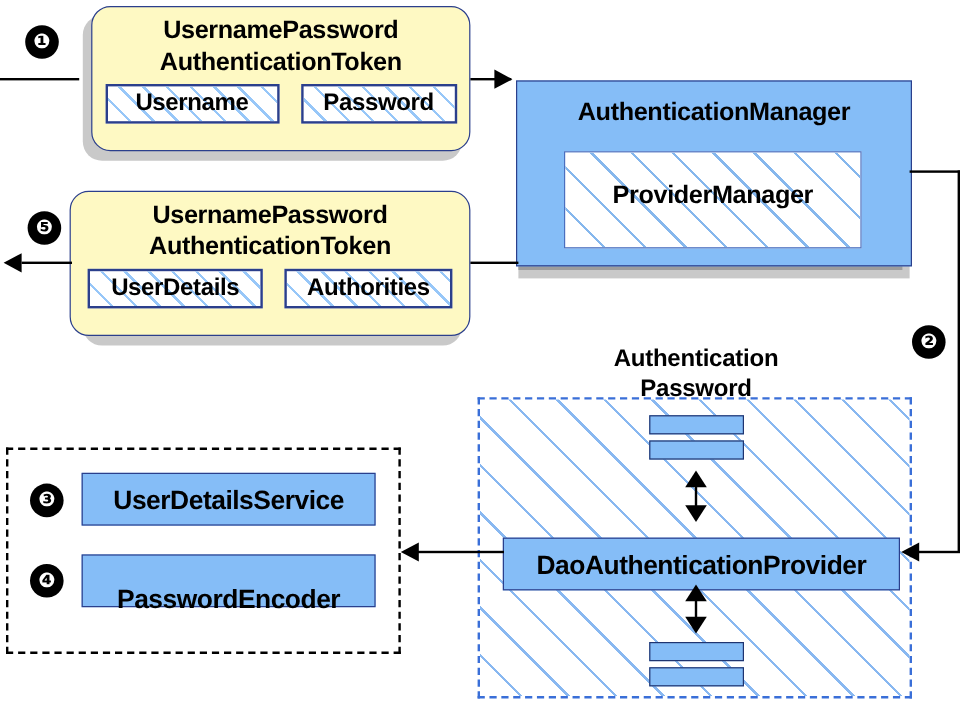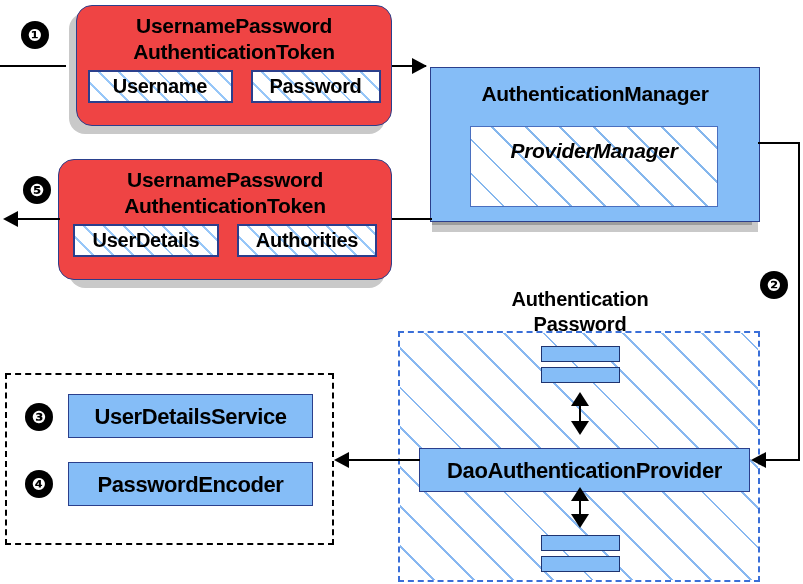--- a/index.html
+++ b/index.html
@@ -54,21 +54,21 @@
   }
   .shadow-sq3 {
     position: absolute;
     background: #e3e3e3;
     z-index: 1;
   }
 
   
   .token-card {
     position: absolute;
-    background: #ef4444;
+    background: #fef9c3;
     border: 1.5px solid #2b3f8c;
     border-radius: 16px;
     z-index: 5;
     box-sizing: border-box;
   }
   .token-title {
     text-align: center;
     font-size: 21px;
     font-weight: bold;
     color: #000;
@@ -281,21 +281,21 @@
 
   <div class="hline" style="left:392px; top:65px; width:34px;"></div>
   <div class="arrow-right" style="left:412px; top:58px;"></div>
 
   <div class="shadow-sq" style="left:432px; top:74px; width:326px; height:158px;"></div>
   <div class="shadow-sq2" style="left:432px; top:215px; width:320px; height:10px;"></div>
   <div class="blue-box" style="left:430px; top:67px; width:330px; height:155px;">
     <div style="font-size:21px; padding-top:14px; letter-spacing:-0.3px;">AuthenticationManager</div>
   </div>
   <div class="hatch-box" style="left:470px; top:126px; width:248px; height:81px;">
-    <div class="hb-label" style="padding-top:12px;font-style:italic;">ProviderManager</div>
+    <div class="hb-label" style="padding-top:24px;">ProviderManager</div>
   </div>
 
   <div class="hline" style="left:758px; top:142px; width:42px;"></div>
   <div class="vline" style="left:798px; top:142px; height:318px;"></div>
   <div class="hline" style="left:764px; top:459px; width:36px;"></div>
   <div class="arrow-left" style="left:751px; top:452px;"></div>
 
   <div class="step-num" style="left:761px; top:272px;">❷</div>
 
   <div class="shadow-rounded" style="left:69px; top:167px; width:316px; height:121px;"></div>
@@ -353,20 +353,20 @@
   <div class="shadow-sq3" style="left:60px; top:402px; width:255px; height:50px;"></div>
   <div class="shadow-sq2" style="left:60px; top:402px; width:252px; height:42px;"></div>
   <div class="blue-box" style="left:68px; top:394px; width:245px; height:44px;">
     <div style="font-size:22px; padding-top:9px; letter-spacing:-0.4px;">UserDetailsService</div>
   </div>
   <div class="step-num" style="left:26px; top:404px;">❸</div>
 
   <div class="shadow-sq3" style="left:60px; top:469px; width:255px; height:50px;"></div>
   <div class="shadow-sq2" style="left:60px; top:469px; width:252px; height:42px;"></div>
   <div class="blue-box" style="left:68px; top:462px; width:245px; height:44px;">
-    <div style="font-size:22px; padding-top:9px; letter-spacing:-0.4px;">PasswordEncoder</div>
+    <div style="font-size:22px; padding-top:24px; letter-spacing:-0.4px;">PasswordEncoder</div>
   </div>
   <div class="step-num" style="left:26px; top:471px;">❹</div>
 
   <div class="hline" style="left:348px; top:459px; width:72px;"></div>
   <div class="arrow-left" style="left:334px; top:452px;"></div>
 
 </div>
 
 </body></html>

